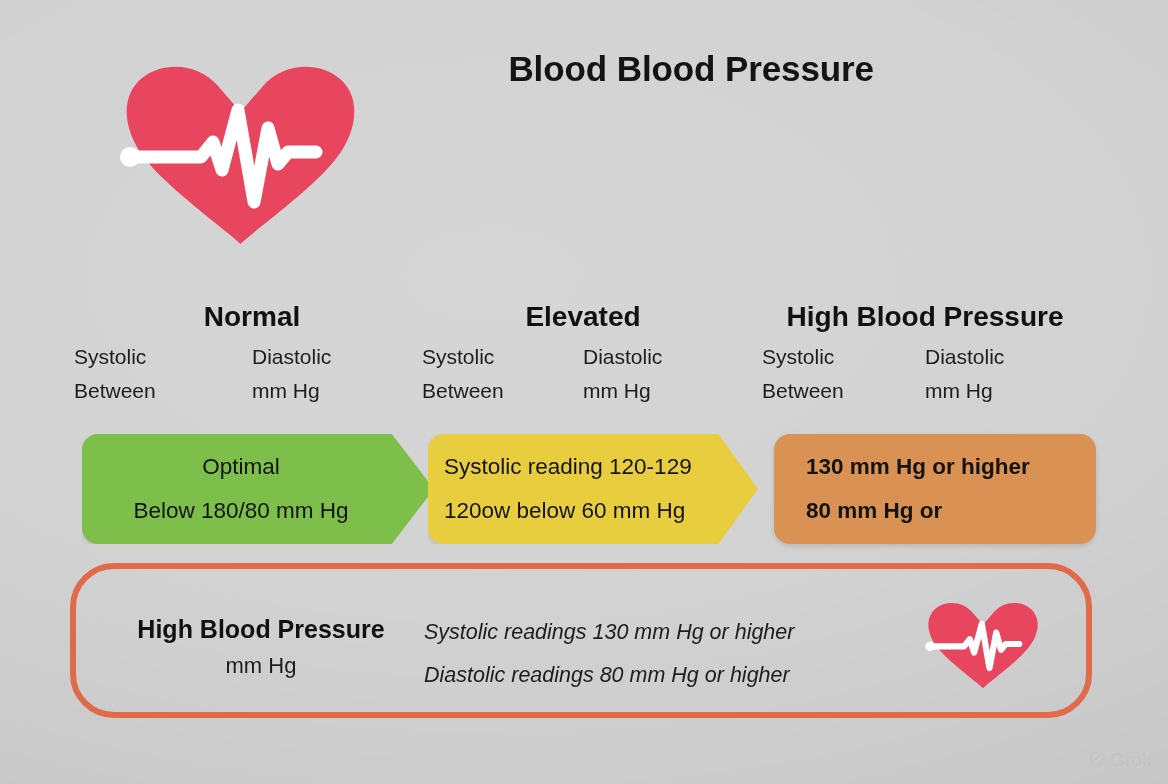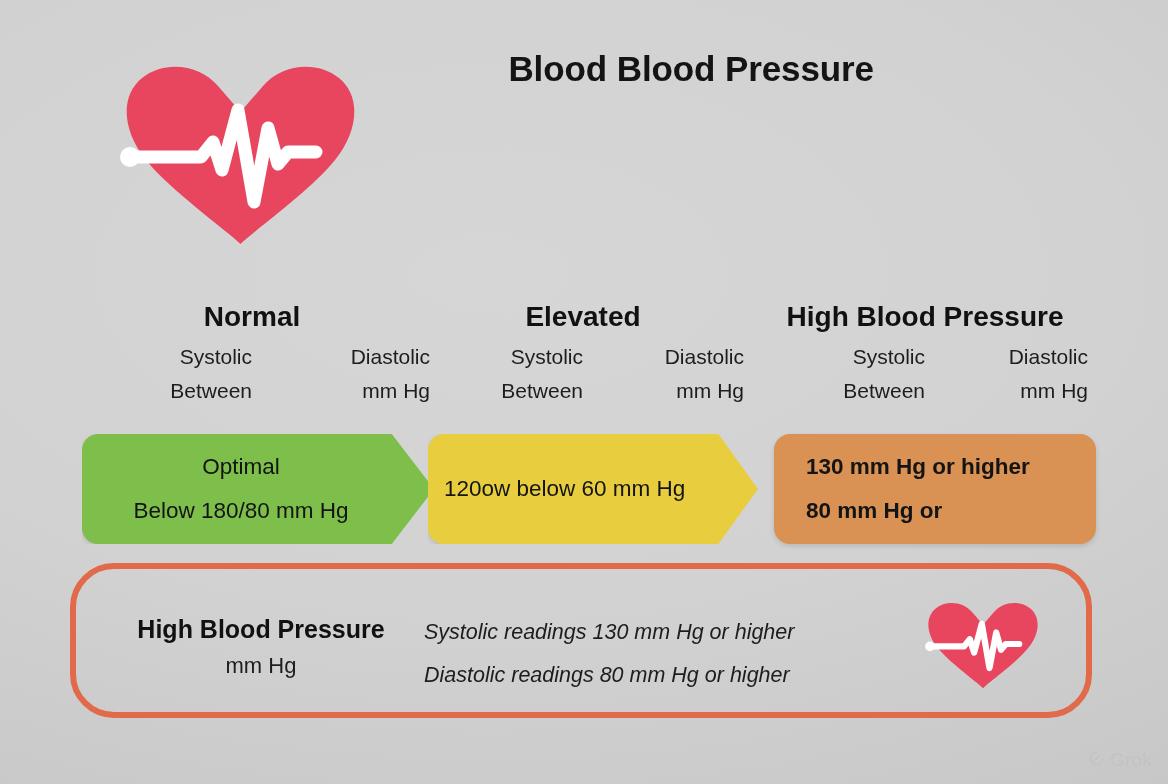--- a/index.html
+++ b/index.html
@@ -93,21 +93,21 @@
     white-space: nowrap;
   }
 
   .cat-subcols {
     display: flex;
     justify-content: center;
     margin-top: 6px;
   }
   .cat-subcol {
     width: 50%;
-    text-align: right;
+    text-align: left;
   }
   .sub-line {
     font-size: 21px;
     color: #1d1d1d;
     line-height: 34px;
     white-space: nowrap;
   }
 
   
   #bands {
@@ -313,20 +313,21 @@
   </div>
 
   <div id="bands">
 
     <div class="band green">
       <div class="band-line">Optimal</div>
       <div class="band-line">Below 180/80 mm Hg</div>
     </div>
 
     <div class="band yellow">
+      <div class="band-line">Systolic reading 120-129</div>
       <div class="band-line">120ow below 60 mm Hg</div>
     </div>
 
     <div class="band orange">
       <div class="band-line">130 mm Hg or higher</div>
       <div class="band-line">80 mm Hg or</div>
     </div>
   </div>
 
   <div id="summary">

